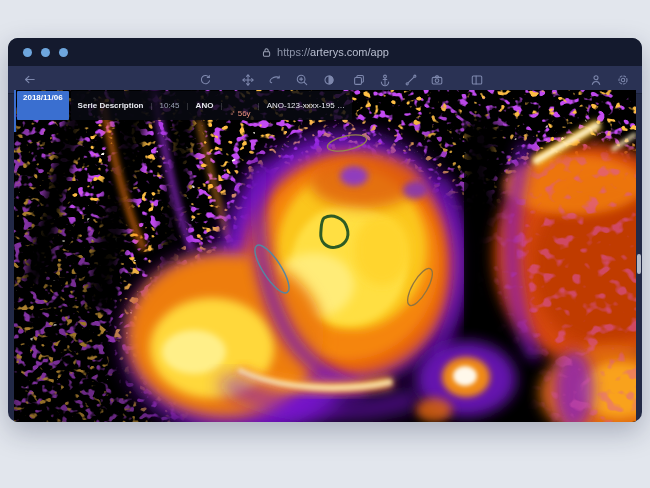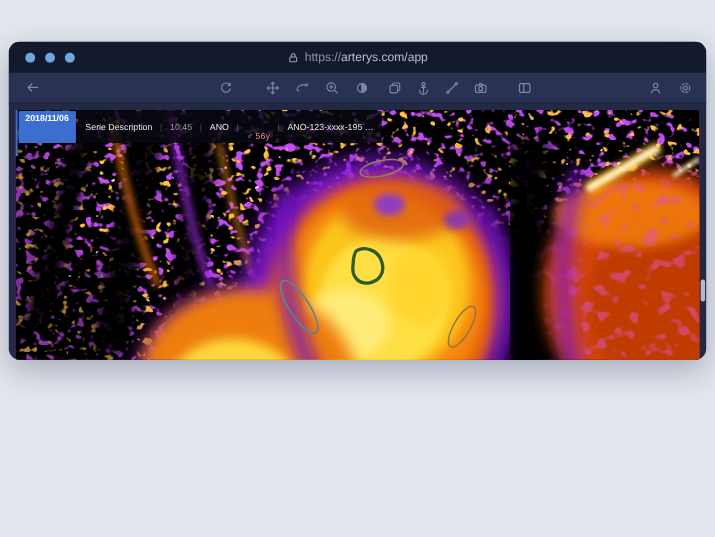--- a/index.html
+++ b/index.html
@@ -3,21 +3,21 @@
 <meta charset="utf-8">
 <style>
   * { margin:0; padding:0; box-sizing:border-box; }
   html,body { width:650px; height:488px; }
   body {
     background:#e2e6ed;
     font-family:"Liberation Sans", sans-serif;
     position:relative; overflow:hidden;
   }
   .window {
-    position:absolute; left:8px; top:38px; width:634px; height:289px;
+    position:absolute; left:8px; top:38px; width:634px; height:384px;
     background:#222945; border-radius:10px; overflow:hidden;
     box-shadow:0 10px 28px rgba(20,30,60,.28);
   }
   
   .titlebar {
     height:28px; background:#141a2e; display:flex; align-items:center; position:relative;
   }
   .dots { display:flex; gap:9px; margin-left:15px; }
   .dot { width:9px; height:9px; border-radius:50%; background:#6ea6dd; }
   .urlbox {
@@ -32,40 +32,40 @@
   }
   .tbtn { width:18px; height:18px; display:flex; align-items:center; justify-content:center; cursor:pointer; }
   .tbtn svg { stroke:#7e88ad; fill:none; stroke-width:1.2; stroke-linecap:round; stroke-linejoin:round; }
   .tb-back { margin-left:12px; }
   .grp1 { display:flex; gap:9px; margin-left:158px; }
   .grp2 { display:flex; gap:8px; margin-left:12px; }
   .grp3 { margin-left:22px; }
   .grpR { display:flex; gap:9px; margin-left:auto; margin-right:10px; }
   
   .viewport {
-    position:absolute; left:6px; top:62px; width:622px; height:339px;
-    background:#701a75; overflow:hidden;
+    position:absolute; left:6px; top:52px; width:622px; height:339px;
+    background:#404040; overflow:hidden;
   }
   .viewport svg.scene { display:block; }
   
   .seriesbar {
     position:absolute; left:3px; top:1px; display:flex; align-items:stretch;
     font-size:8px; line-height:11px; z-index:5; white-space:nowrap;
   }
   .chip-date {
     background:#3a6fd0; color:#fff; padding:1px 6px; font-weight:bold; border-radius:1px;
   }
   .chip-info {
     background:rgba(8,10,18,.84); color:#e8eaf0; padding:1px 7px; margin-left:2px;
     display:flex; gap:7px; align-items:center; border-radius:1px;
   }
   .sep { color:rgba(255,255,255,.25); }
   .t-dim { color:#9aa0b4; }
   .t-sex { color:#e8907c;margin-top:16px; }
-  .t-bold { font-weight:normal; }
+  .t-bold { font-weight:bold; }
   .series-indicator {
     position:absolute; left:0; top:0; width:2px; height:42px; background:#3a6fd0; z-index:5;
   }
   .scroll-thumb {
     position:absolute; right:1px; top:216px; width:4px; height:20px;
     background:#b3b8c4; border-radius:2px; z-index:6;
   }
 </style>
 </head>
 <body>

